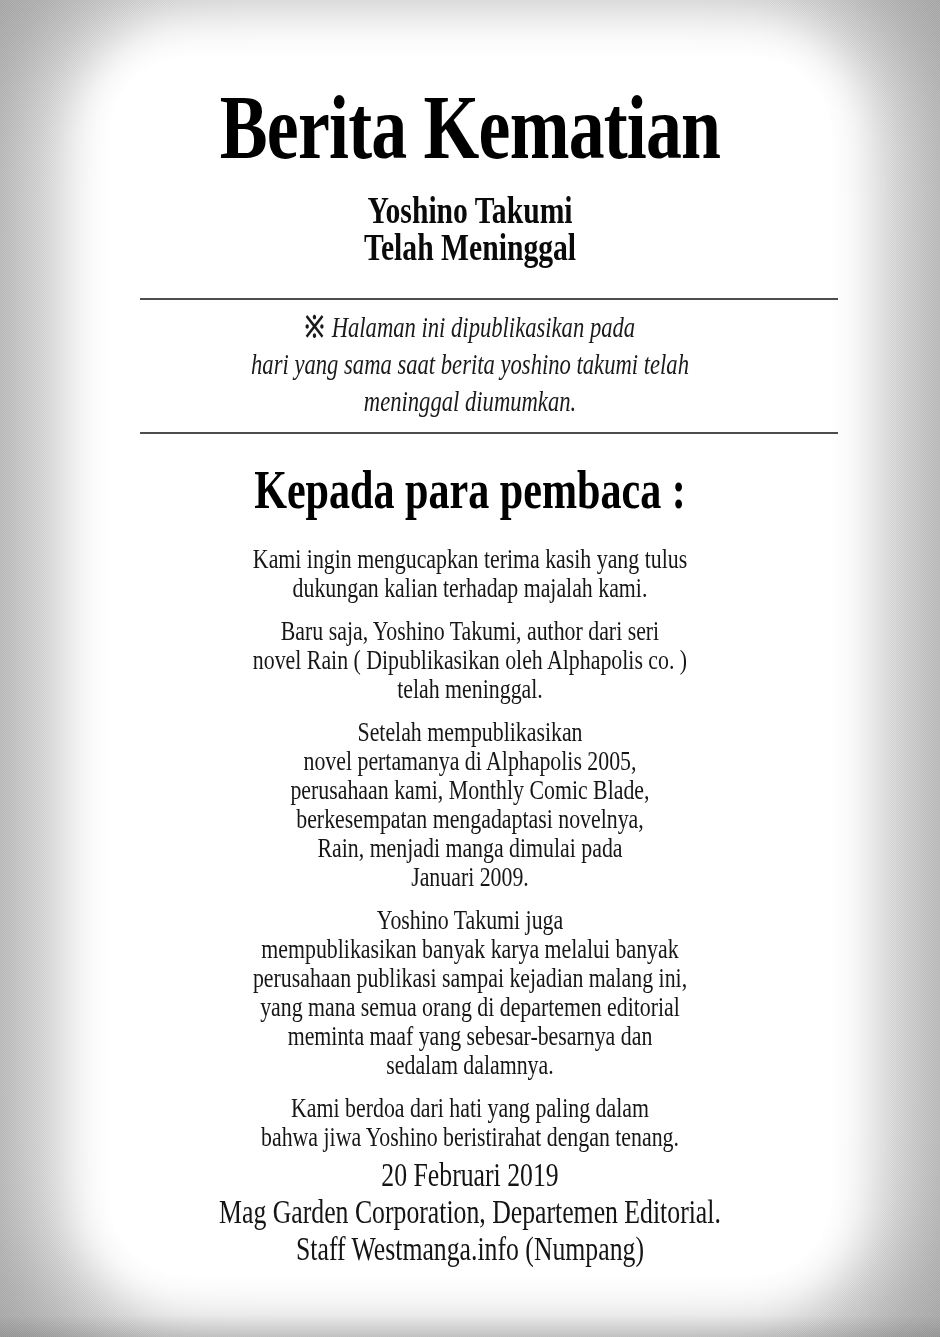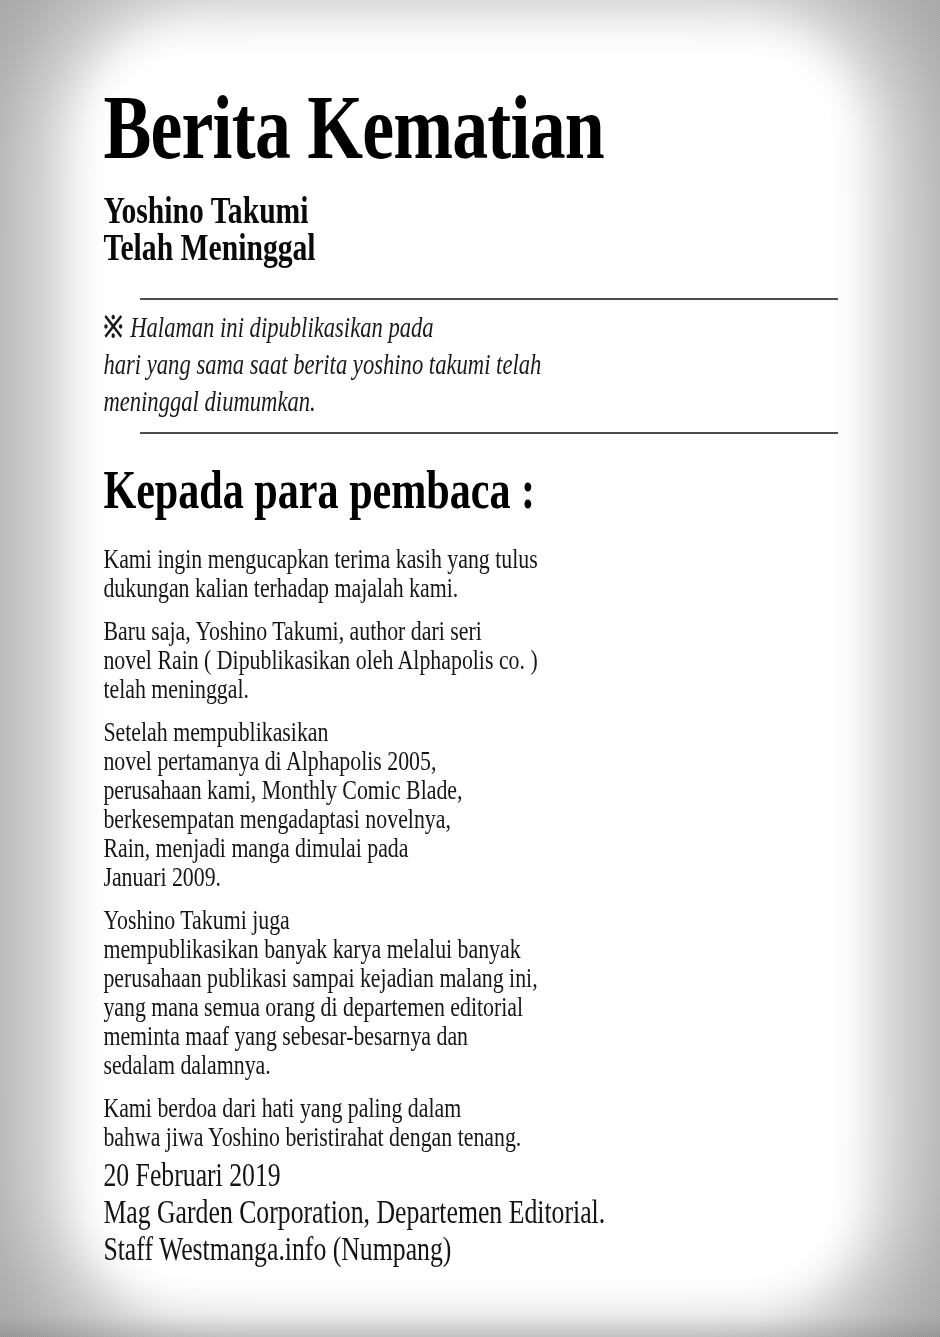--- a/index.html
+++ b/index.html
@@ -21,20 +21,21 @@
     position:absolute;left:108px;right:108px;top:56px;bottom:60px;
     border-radius:80px;background:#ffffff;
     box-shadow:
       0 0 42px 26px #ffffff,
       0 0 95px 55px rgba(255,255,255,0.85),
       0 0 150px 90px rgba(255,255,255,0.45);
   }
 
   .content{
     position:absolute;inset:0;
+    text-align:center;
     font-family:"Liberation Serif", serif;
     color:#161616;
   }
 
   
   .cond{transform:scaleX(0.78);transform-origin:50% 50%;}
 
   .title{
     margin:80px 0 0;
     font-size:92px;line-height:94px;font-weight:700;color:#000;

